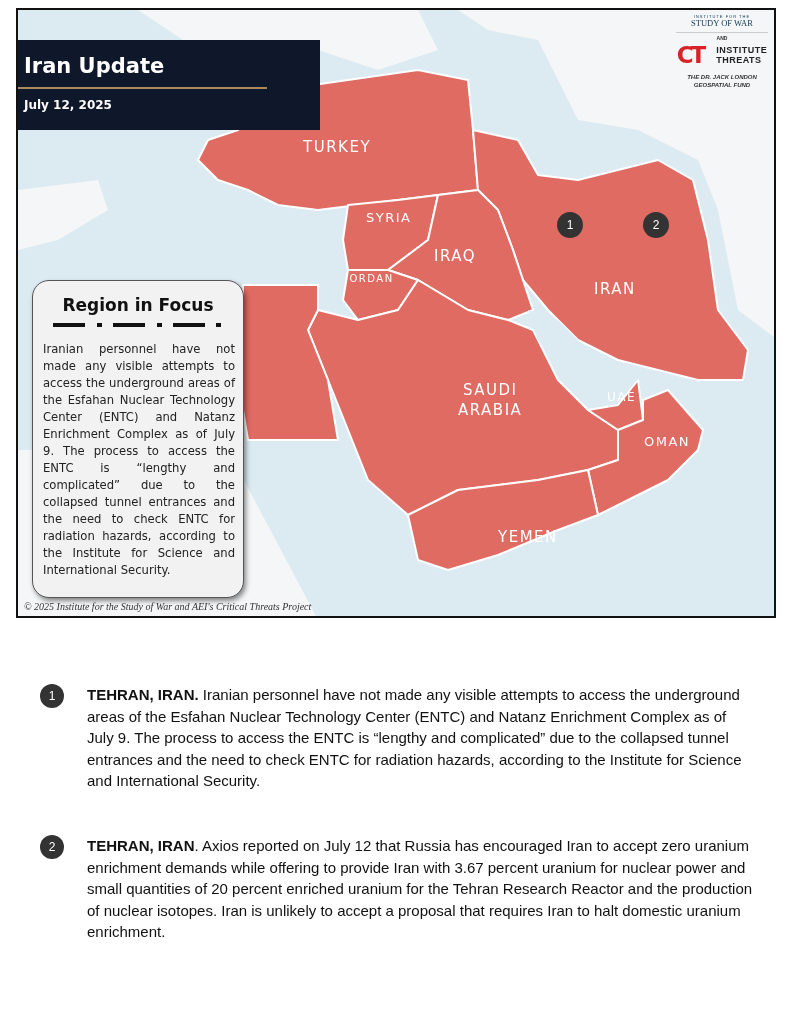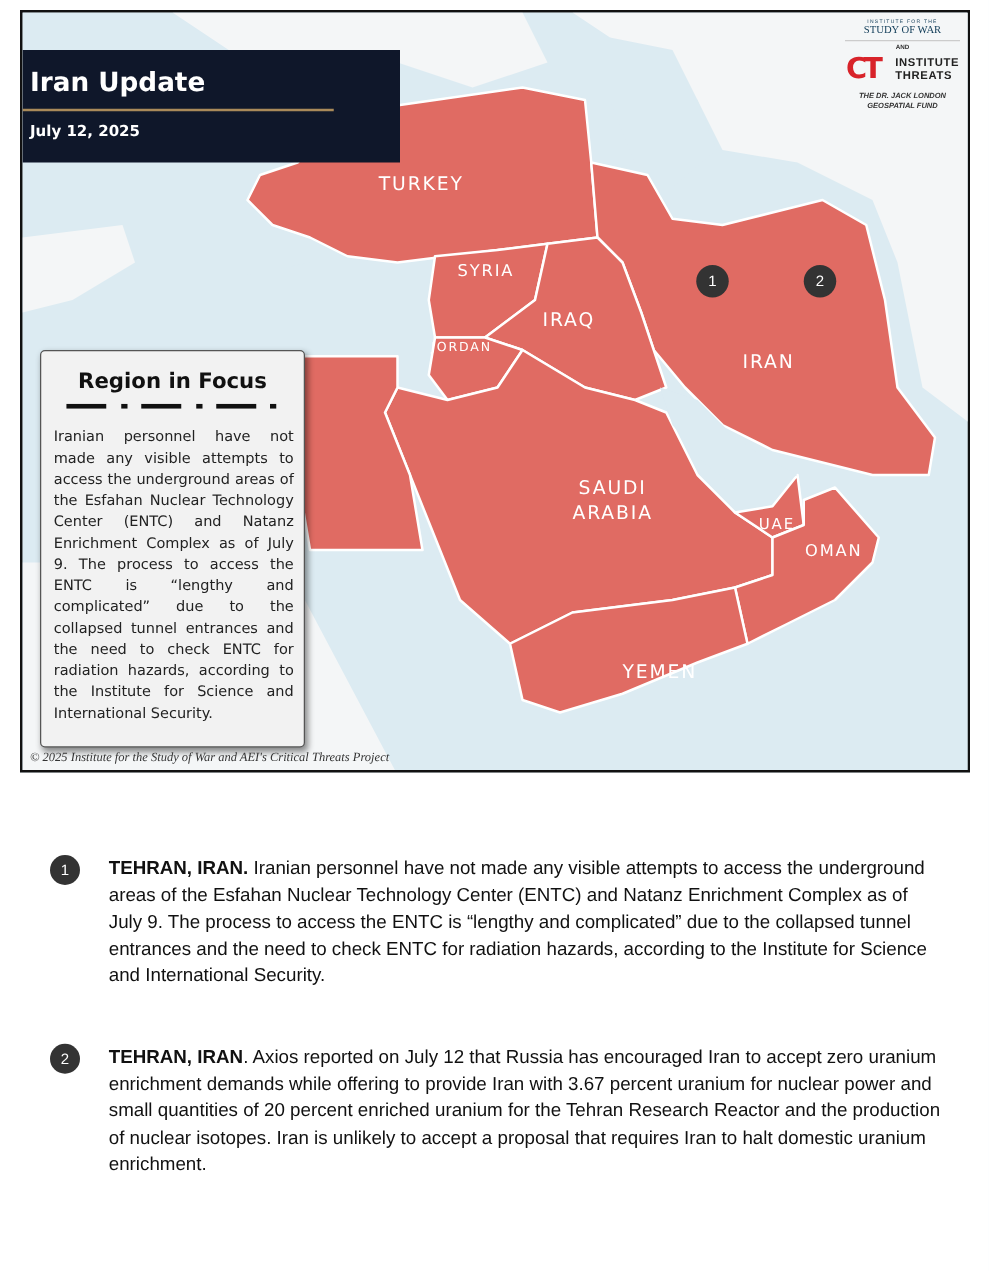--- a/index.html
+++ b/index.html
@@ -13,21 +13,21 @@
   .logo-block { position:absolute; right:6px; top:4px; width:92px; text-align:center; }
   .isw-mark { font-family:"Liberation Serif", serif; font-size:38px; color:#0f3b57; line-height:38px; letter-spacing:-1px; }
   .isw-mark .i { color:#7a5a2a; }
   .isw-sub { font-family:"Liberation Serif", serif; font-size:8.5px; color:#0f3b57; line-height:9px; }
   .isw-tiny { font-size:4px; letter-spacing:1px; color:#0f3b57; }
   .and { font-size:5px; font-weight:bold; color:#333; margin:4px 0 2px; border-top:1px solid #ccc; padding-top:2px; }
   .ct { display:flex; align-items:center; justify-content:center; gap:13px; }
   .ct-mark { font-size:23px; font-weight:bold; color:#d8232a; font-family:"DejaVu Sans", sans-serif; letter-spacing:-3px; line-height:24px; }
   .ct-words { font-size:9px; font-weight:bold; color:#222; text-align:left; line-height:10px; letter-spacing:0.5px; }
   .fund { font-size:6px; font-style:italic; font-weight:bold; color:#333; margin-top:6px; line-height:8px; }
-  .focus-box { position:absolute; left:14px; top:270px; width:212px; height:318px; background:#f2f2f2; border:1.5px solid #555; border-radius:4px; box-shadow:2px 3px 5px rgba(0,0,0,0.45); box-sizing:border-box; }
+  .focus-box { position:absolute; left:14px; top:270px; width:212px; height:318px; background:#f2f2f2; border:1.5px solid #555; border-radius:17px; box-shadow:2px 3px 5px rgba(0,0,0,0.45); box-sizing:border-box; }
   .focus-title { text-align:center; font-size:17px; font-weight:bold; color:#111; margin-top:14px; font-family:"DejaVu Sans", sans-serif; }
   .focus-dash { position:absolute; left:20px; top:42px; width:175px; height:4px; }
   .focus-body { position:absolute; left:10px; top:60px; width:192px; font-size:11.6px; line-height:17px; color:#222; text-align:justify; font-family:"DejaVu Sans", sans-serif; }
   .copyright { position:absolute; left:6px; bottom:4px; font-family:"Liberation Serif", serif; font-style:italic; font-size:10px; color:#333; }
   .country { position:absolute; color:#fff; font-family:"DejaVu Sans", sans-serif; letter-spacing:1.5px; font-size:15px; }
   .marker { position:absolute; width:26px; height:26px; border-radius:50%; background:#333; color:#fff; font-size:12px; display:flex; align-items:center; justify-content:center; }
   .item { position:absolute; left:40px; width:720px; }
   .item-badge { position:absolute; left:0; top:0; width:24px; height:24px; border-radius:50%; background:#333; color:#fff; font-size:12px; display:flex; align-items:center; justify-content:center; }
   .item-text { position:absolute; left:47px; top:0; width:670px; font-size:15px; line-height:21.5px; color:#111; font-family:"Liberation Sans", sans-serif; }
   .item-text b { font-weight:bold; }
@@ -88,21 +88,21 @@
     </div>
     <div class="fund"><span>THE DR. JACK LONDON</span><br><span>GEOSPATIAL FUND</span></div>
   </div>
 
   <div class="country" style="left:285px;top:128px;">TURKEY</div>
   <div class="country" style="left:348px;top:200px;font-size:13px;">SYRIA</div>
   <div class="country" style="left:416px;top:237px;">IRAQ</div>
   <div class="country" style="left:576px;top:238px;margin-top:32px;">IRAN</div>
   <div class="country" style="left:327px;top:263px;font-size:10px;">JORDAN</div>
   <div class="country" style="left:440px;top:370px;text-align:center;line-height:20px;"><span>SAUDI</span><br><span>ARABIA</span></div>
-  <div class="country" style="left:589px;top:402px;font-size:12px;">UAE</div>
+  <div class="country" style="left:589px;top:380px;font-size:12px;">UAE</div>
   <div class="country" style="left:626px;top:424px;font-size:13px;">OMAN</div>
   <div class="country" style="left:480px;top:518px;">YEMEN</div>
 
   <div class="marker" style="left:539px;top:202px;">1</div>
   <div class="marker" style="left:625px;top:202px;">2</div>
 
   <div class="focus-box">
     <div class="focus-title">Region in Focus</div>
     <svg class="focus-dash" viewBox="0 0 175 4" width="175" height="4">
       <rect x="0" y="0" width="32" height="4" fill="#111"></rect>

